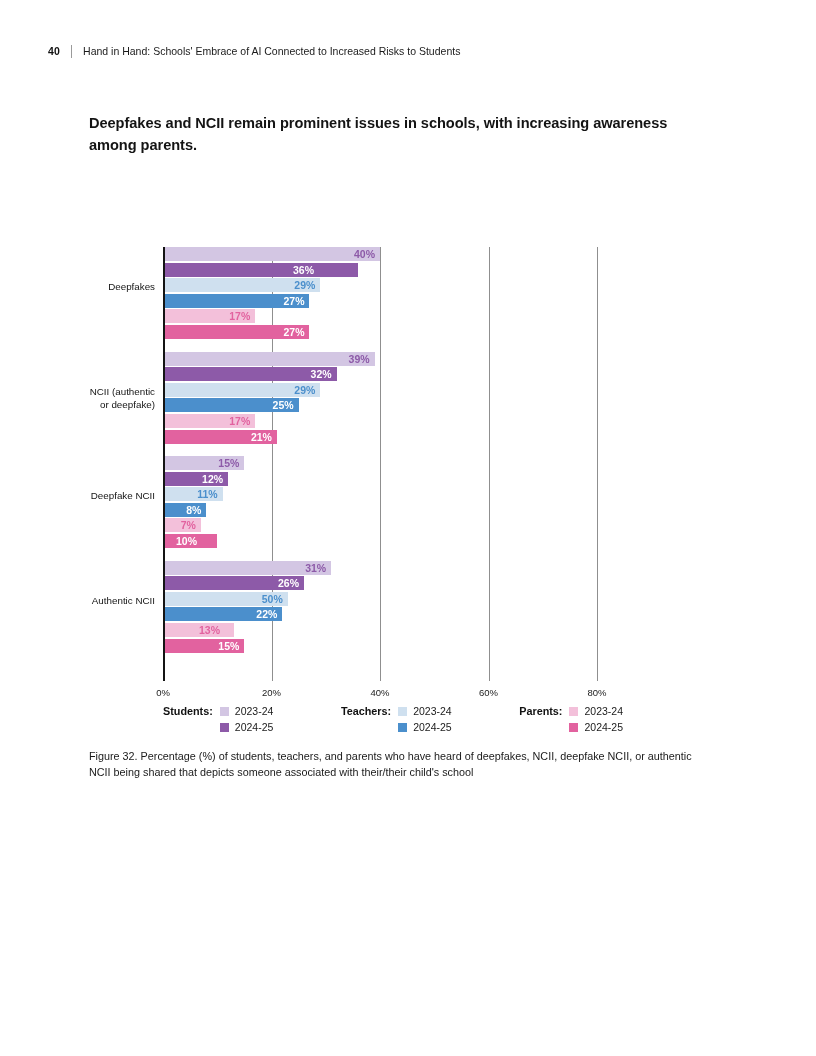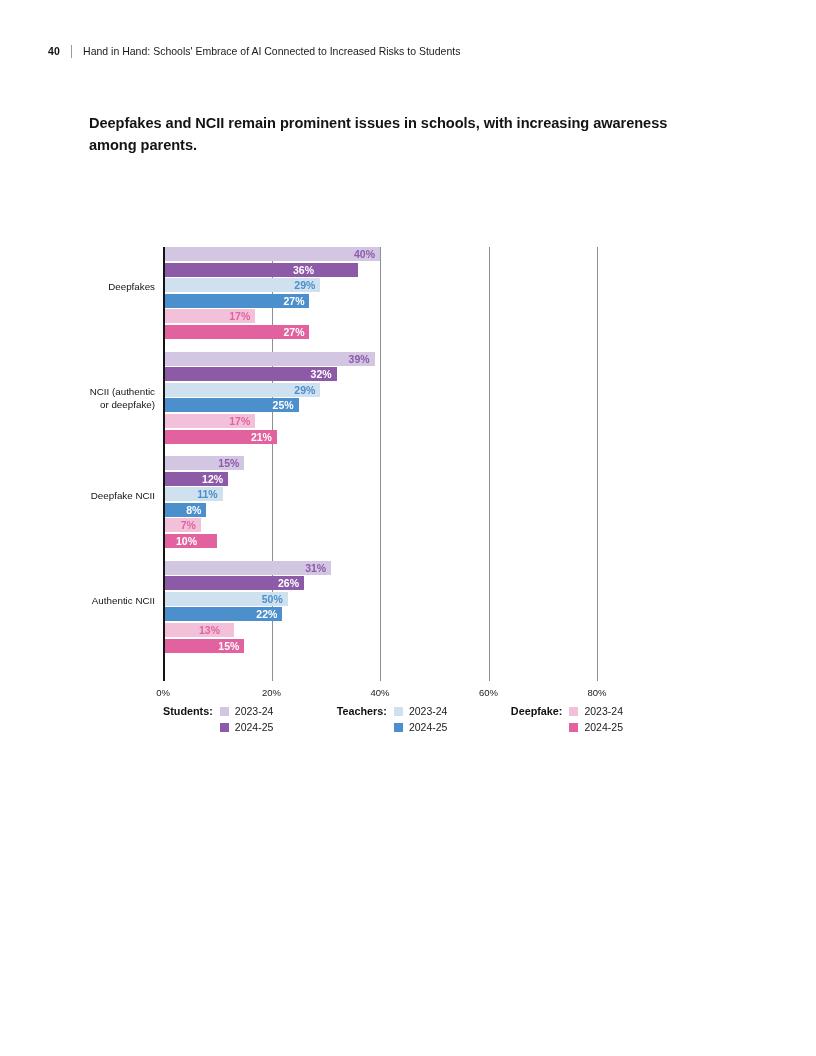--- a/index.html
+++ b/index.html
@@ -363,28 +363,29 @@
               <span class="legend-swatch" style="background: rgb(207, 224, 239);"></span>
               <span class="legend-label">2023-24</span>
             </div>
             <div class="legend-entry">
               <span class="legend-swatch" style="background: rgb(75, 143, 204);"></span>
               <span class="legend-label">2024-25</span>
             </div>
           </div>
         </div>
         <div class="legend-group">
-          <div class="legend-title">Deepfake:</div>
+          <div class="legend-title">Parents:</div>
           <div class="legend-entries">
             <div class="legend-entry">
               <span class="legend-swatch" style="background: rgb(243, 192, 218);"></span>
               <span class="legend-label">2023-24</span>
             </div>
             <div class="legend-entry">
               <span class="legend-swatch" style="background: rgb(226, 98, 159);"></span>
               <span class="legend-label">2024-25</span>
             </div>
           </div>
         </div>
       </div>
 
+    <div class="caption">Figure 32. Percentage (%) of students, teachers, and parents who have heard of deepfakes, NCII, deepfake NCII, or authentic NCII being shared that depicts someone associated with their/their child's school</div>
   </div>
 </div>
 
 </body></html>

